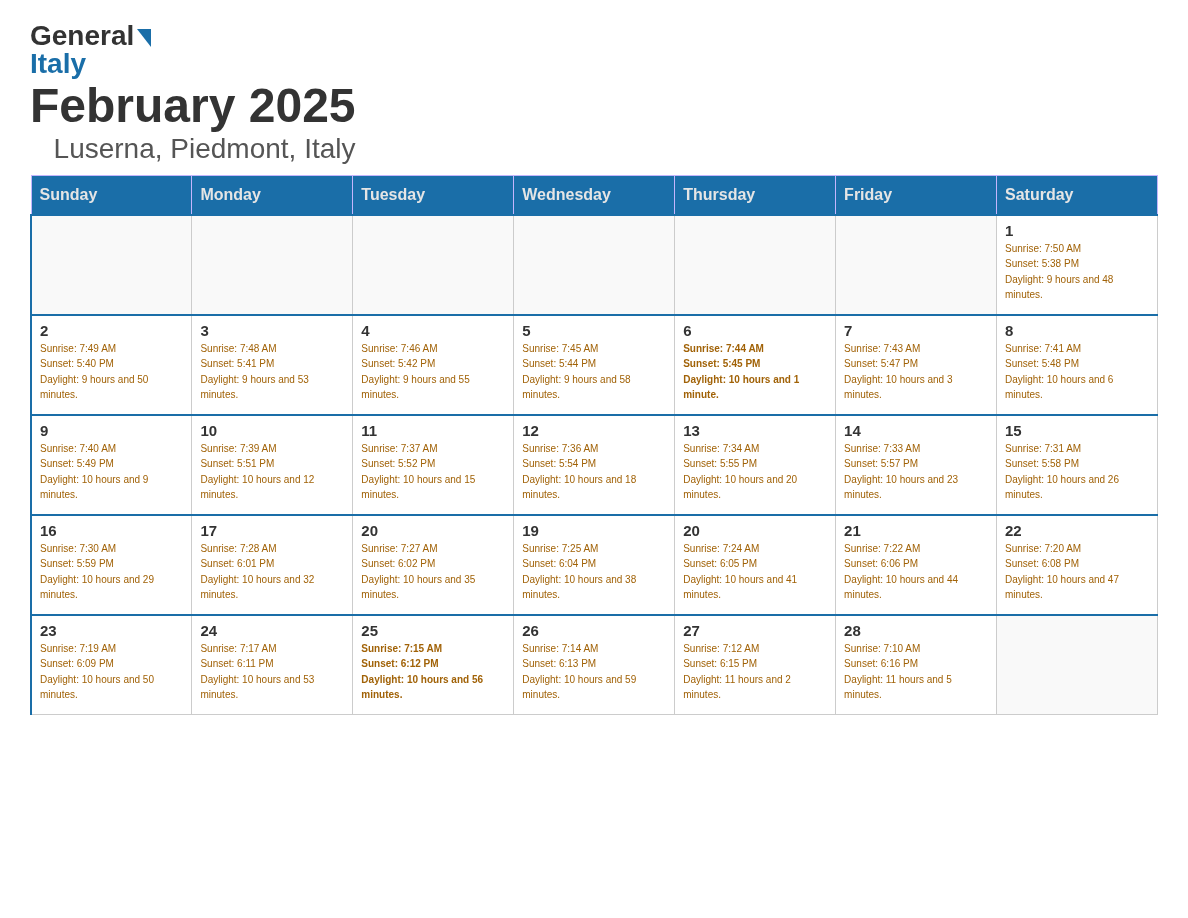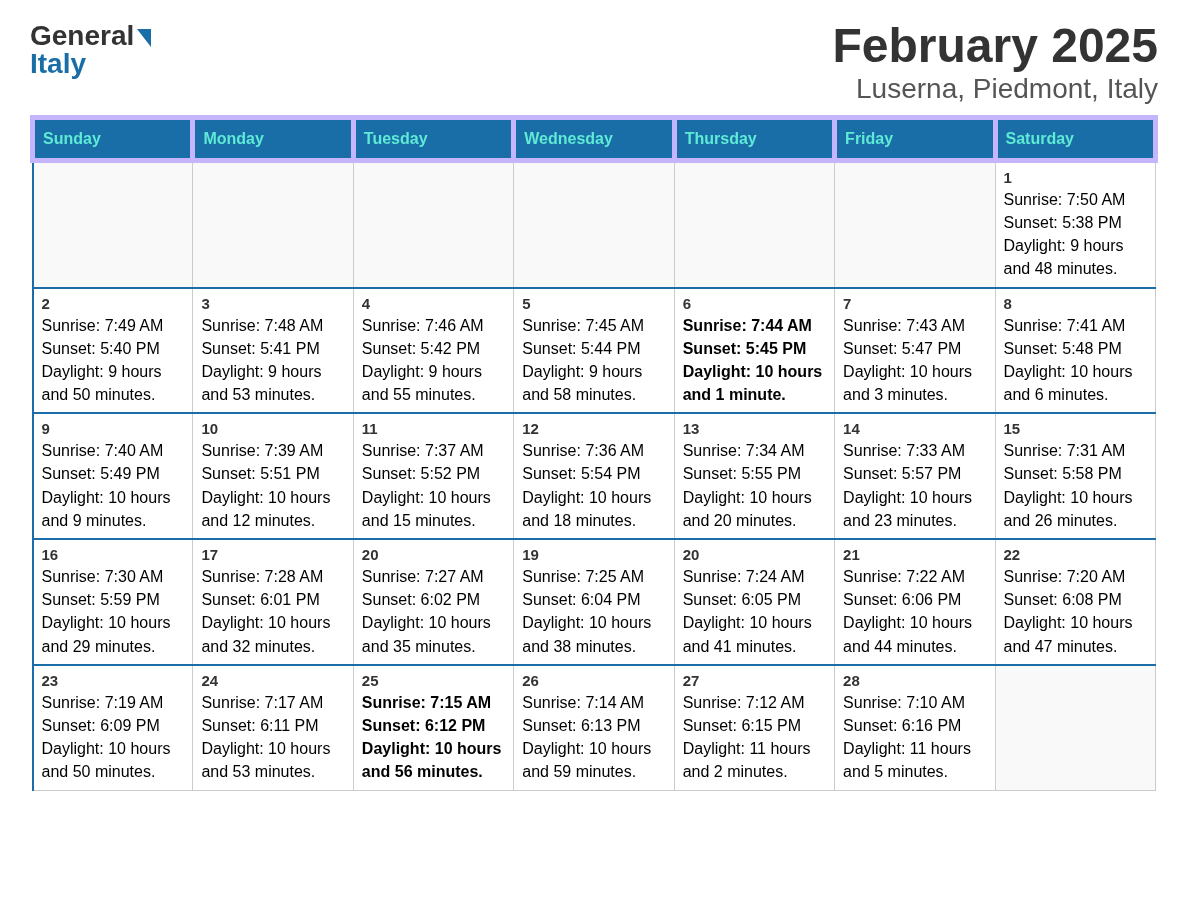--- a/index.html
+++ b/index.html
@@ -8,20 +8,21 @@
       background: #fff;
       padding: 20px 30px;
       width: 1188px;
       min-height: 918px;
     }
     .header {
       display: flex;
       justify-content: space-between;
       align-items: flex-start;
       margin-bottom: 10px;
+      flex-direction: column;
     }
     .logo {
       display: flex;
       flex-direction: column;
       align-items: flex-start;
     }
     .logo-top {
       display: flex;
       align-items: center;
     }
@@ -59,26 +60,26 @@
       font-weight: normal;
       color: #555;
     }
     .calendar {
       width: 100%;
       border-collapse: collapse;
       table-layout: fixed;
     }
     .calendar thead tr th {
       background-color: #1a6ea8;
-      color: #5eead4;
+      color: #e5e5e5;
       font-size: 16px;
       font-weight: bold;
       padding: 10px 8px;
       text-align: left;
-      border: 5px solid #c4b5fd;
+      border: 1px solid #c4b5fd;
     }
     .calendar tbody tr td {
       vertical-align: top;
       padding: 6px 8px;
       border: 1px solid #ccc;
       min-height: 100px;
       height: 100px;
       font-size: 12.5px;
       color: #333;
       background: #fff;
@@ -86,23 +87,23 @@
     .calendar tbody tr td:first-child {
       border-left: 2px solid #1a6ea8;
     }
     .calendar tbody tr td .day-num {
       font-size: 15px;
       font-weight: bold;
       display: block;
       margin-bottom: 2px;
     }
     .calendar tbody tr td .day-info {
-      font-size: 16px;
+      font-size: 10px;
       line-height: 1.45;
-      color: #000000;
+      color: #a16207;
     }
     .calendar tbody tr td.empty {
       background: #f9f9f9;
     }
     .calendar tbody tr {
       border-top: 2px solid #1a6ea8;
     }
   </style>
 </head>
 <body>

